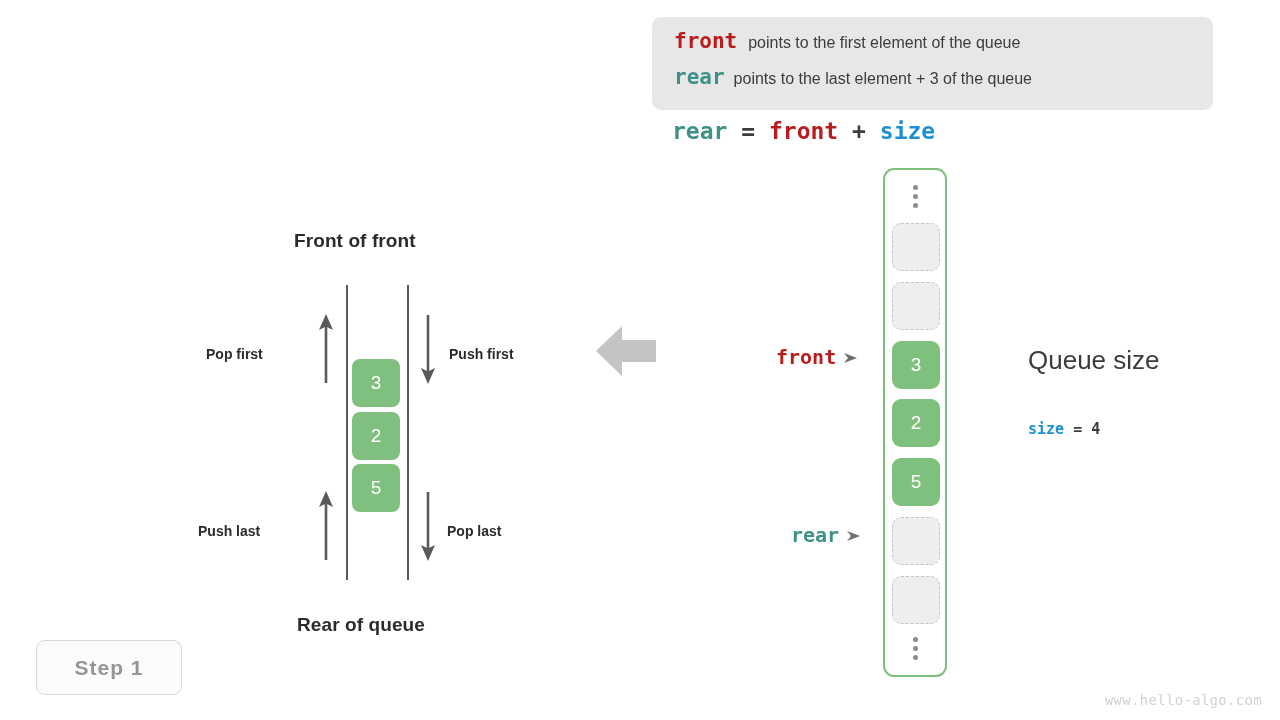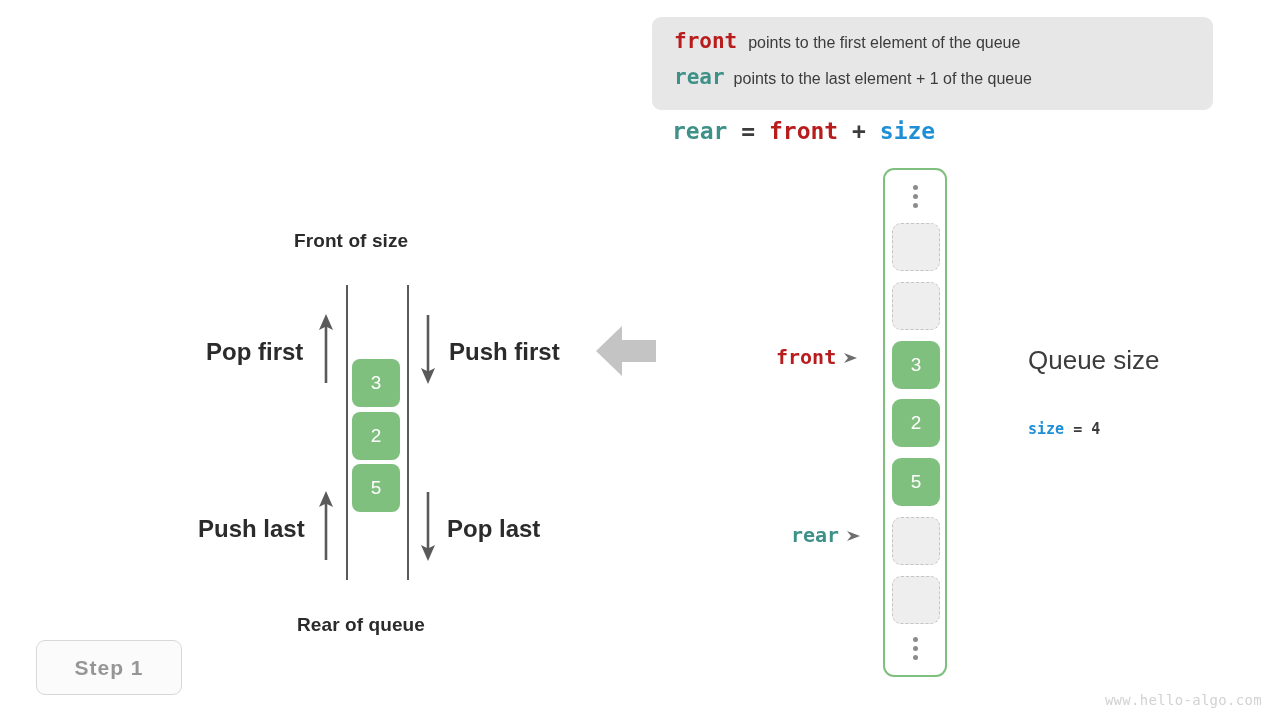--- a/index.html
+++ b/index.html
@@ -95,24 +95,25 @@
     font-size: 19px;
     display: flex;
     align-items: center;
     justify-content: center;
   }
   #deque-cell-0 { top: 359px; }
   #deque-cell-1 { top: 412px; }
   #deque-cell-2 { top: 464px; }
 
   .op-label {
-    font-size: 24px;
+    font-size: 14px;
     font-weight: bold;
     color: #2b2b2b;
     white-space: nowrap;
+    margin-top: 8px;
   }
   #pop-first-label  { left: 206px; top: 338px; }
   #push-first-label { left: 449px; top: 338px; }
   #push-last-label  { left: 198px; top: 515px; }
   #pop-last-label   { left: 447px; top: 515px; }
 
   .arrow-svg { display: block; }
   #arrow-pop-first  { left: 316px; top: 313px; }
   #arrow-push-first { left: 418px; top: 313px; }
   #arrow-push-last  { left: 316px; top: 490px; }
@@ -245,33 +246,33 @@
 </head>
 <body>
 
 <div class="abs" id="info-box">
   <div class="info-line front-line">
     <span class="mono info-key tok-front">front</span>
     <span class="info-text">points to the first element of the queue</span>
   </div>
   <div class="info-line rear-line">
     <span class="mono info-key tok-rear">rear</span>
-    <span class="info-text">points to the last element + 1 of the queue</span>
+    <span class="info-text">points to the last element + 3 of the queue</span>
   </div>
 </div>
 
 <div class="abs mono" id="formula">
   <span class="tok-rear">rear</span>
   <span class="op">=</span>
   <span class="tok-front">front</span>
   <span class="op">+</span>
   <span class="tok-size">size</span>
 </div>
 
-<div class="abs" id="front-of-queue-label">Front of size</div>
+<div class="abs" id="front-of-queue-label">Front of front</div>
 <div class="abs" id="rear-of-queue-label">Rear of queue</div>
 
 <div class="abs rail" id="rail-left"></div>
 <div class="abs rail" id="rail-right"></div>
 
 <div class="abs deque-cell" id="deque-cell-0">3</div>
 <div class="abs deque-cell" id="deque-cell-1">2</div>
 <div class="abs deque-cell" id="deque-cell-2">5</div>
 
 <div class="abs op-label" id="pop-first-label">Pop first</div>

